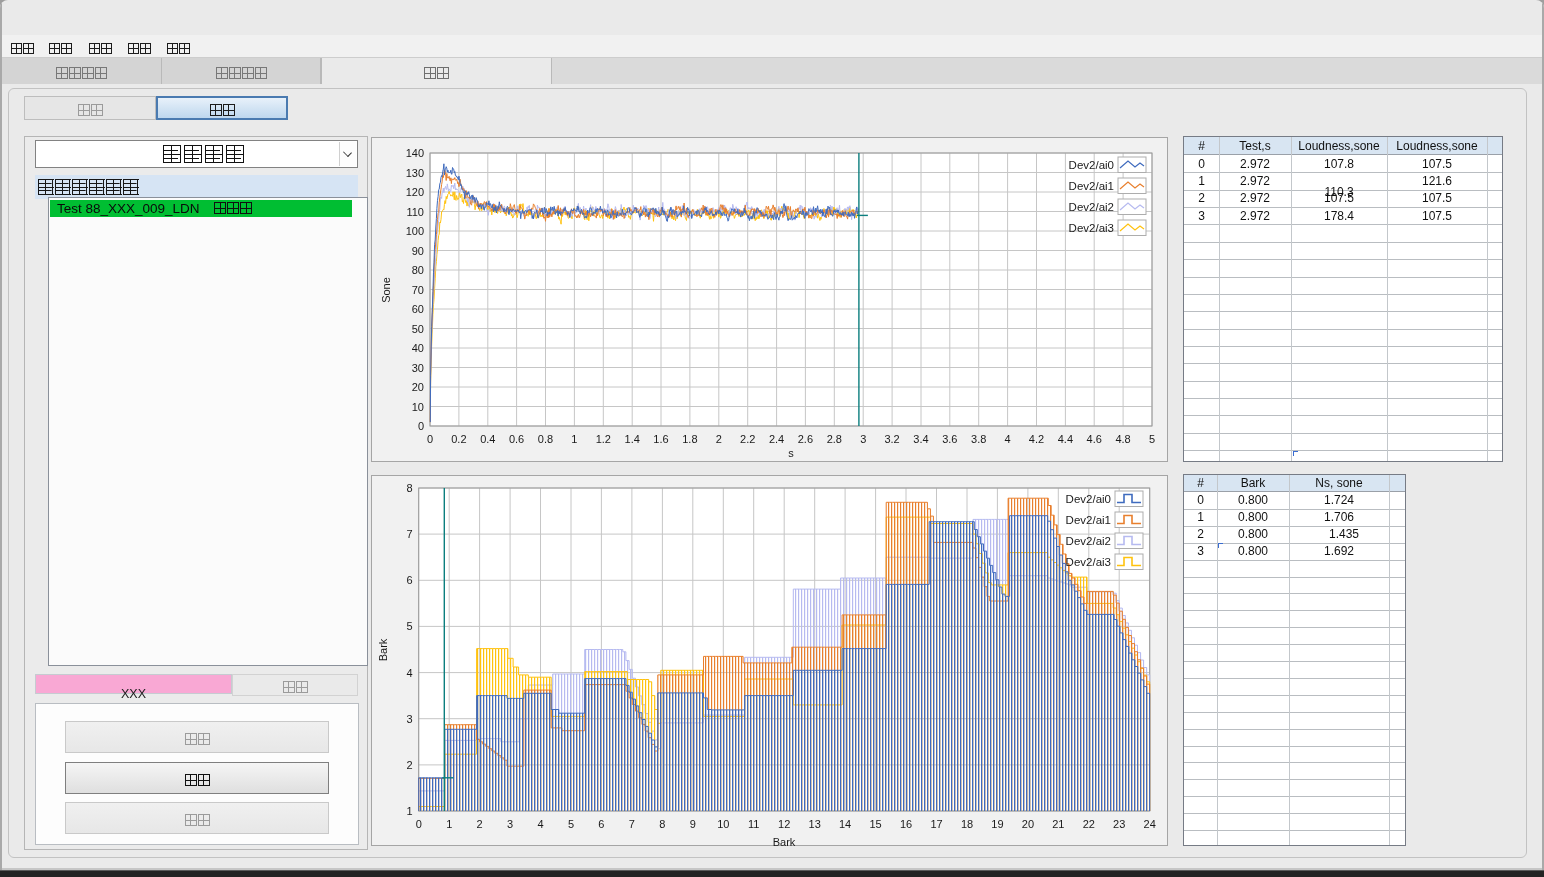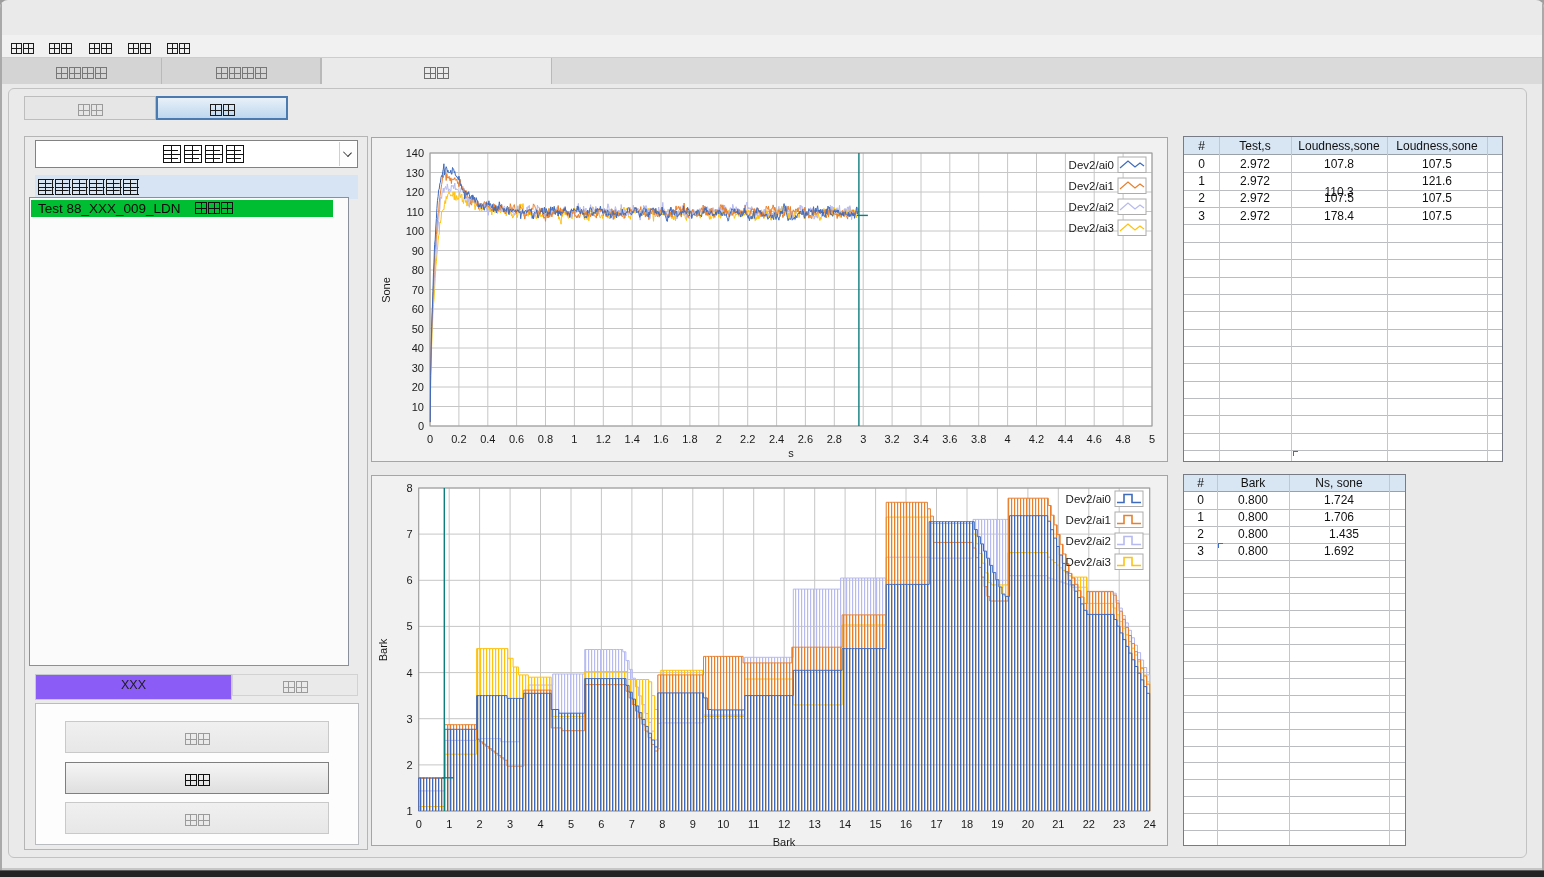--- a/index.html
+++ b/index.html
@@ -35,24 +35,24 @@
 #page{position:absolute;left:0;top:84px;width:1544px;height:793px;background:#eaeaea}
 #frame{position:absolute;left:8px;top:4px;width:1519px;height:770px;border:1px solid #c2c2c2;border-radius:6px}
 .btn{position:absolute;text-align:center;color:#1c1c1c}
 #bset{left:24px;top:12px;width:132px;height:24px;background:#e6e6e6;border:1px solid #bdbdbd;color:#9b9b9b;padding-top:4px}
 #bmea{left:156px;top:12px;width:132px;height:24px;background:linear-gradient(#e8f1fa,#bed7ee);border:2px solid #4a7ab0;padding-top:3px}
 #lgroup{position:absolute;left:24px;top:52px;width:344px;height:714px;border:1px solid #b5b5b5;background:#ebebeb}
 #ddown{position:absolute;left:10px;top:3px;width:323px;height:28px;background:#fff;border:1px solid #828282;color:#111;text-align:center;padding:4px 0 0 14px}
 #ddarr{position:absolute;right:1px;top:1px;width:17px;height:24px;border-left:1px solid #d0d0d0;background:#fdfdfd}
 #ddarr b{position:absolute;left:4px;top:7px;width:7px;height:7px;border-right:1.4px solid #333;border-bottom:1.4px solid #333;transform:rotate(45deg) scale(1,.8)}
 #lhead{position:absolute;left:10px;top:38px;width:323px;height:24px;background:#d6e4f4;color:#161616;padding:4px 0 0 2px}
-#list{position:absolute;left:4px;top:60px;width:320px;height:469px;background:#fbfbfb;border:1px solid #8a909a}
+#list{position:absolute;left:23px;top:60px;width:320px;height:469px;background:#fbfbfb;border:1px solid #8a909a}
 #grow{position:absolute;left:1px;top:2px;width:302px;height:17px;background:#00be32;color:#0a0a0a;font-size:13.5px;padding:1px 0 0 7px}
 #grow em{font-style:normal;color:#101010}
-#bxxx{left:10px;top:537px;width:197px;height:26px;background:#8b5cf6;border:1px solid #c6cbd1;padding-top:3px;font-size:12.5px}
+#bxxx{left:10px;top:537px;width:197px;height:20px;background:#f9a8d4;border:1px solid #c6cbd1;padding-top:12px;font-size:12.5px}
 #bnew{left:207px;top:537px;width:126px;height:22px;background:#eaeaea;border:1px solid #d2d2d2;color:#9b9b9b;padding-top:3px}
 #wbox{position:absolute;left:10px;top:566px;width:324px;height:142px;background:#fdfdfd;border:1px solid #b9bdc2}
 .gb{position:absolute;left:29px;width:264px;height:32px;text-align:center;padding-top:8px;background:linear-gradient(#f0f0f0,#e7e7e7);border:1px solid #c9c9c9;color:#9b9b9b}
 #bstop{border:1px solid #7f7f7f;background:linear-gradient(#f5f5f5,#dfdfdf);color:#111}
 .panel{position:absolute;background:#f1f1f1;border:1px solid #a5a5a5}
 #chart1{left:371px;top:53px;width:797px;height:325px}
 #chart2{left:371px;top:391px;width:797px;height:371px}
 svg .tk{font:11px "Liberation Sans",sans-serif;fill:#1a1a1a}
 svg .lg{font:11.5px "Liberation Sans",sans-serif;fill:#1a1a1a}
 .tbl{position:absolute;background:#fff;border:1px solid #767b85;font-size:12px;color:#111}

